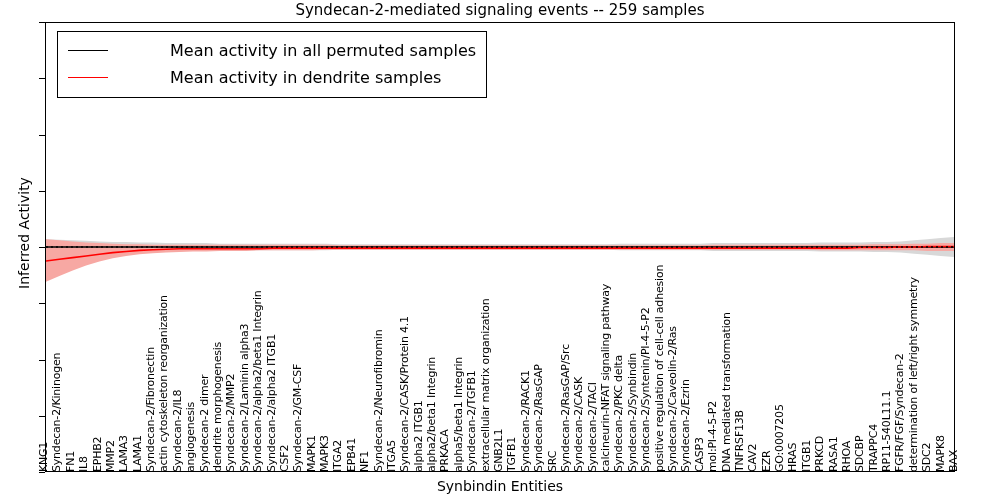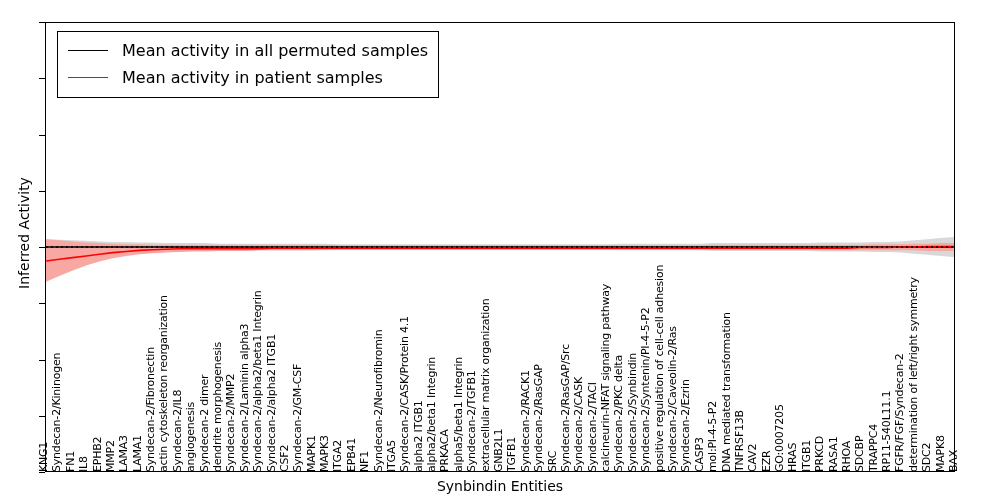--- a/index.html
+++ b/index.html
@@ -103,40 +103,42 @@
     top: 8px;
     border: 1.2px solid #000;
     background: #fff;
     padding: 5px 10px 6px 6px;
     box-sizing: border-box;
   }
   .legend-row {
     display: flex;
     align-items: center;
     height: 27px;
+    gap: 48px;
   }
   .legend-swatch {
     width: 40px;
     height: 0;
     margin-right: 14px;
     margin-left: 4px;
   }
   .legend-swatch.black { border-top: 1.6px solid #000000; }
   .legend-swatch.red   { border-top: 1.6px solid #ff0000; }
   .legend-text {
     font-size: 16px;
     color: #000;
     white-space: nowrap;
   }
 </style>
 </head>
 <body>
 
 <div id="figure">
 
+  <div id="chart-title">Syndecan-2-mediated signaling events -- 259 samples</div>
 
   <div id="y-axis-label">Inferred Activity</div>
   <div id="y-ticks">
       <div class="ytick-mark" style="top: 22px;"></div>
       <div class="ytick-mark" style="top: 78.25px;"></div>
       <div class="ytick-mark" style="top: 134.5px;"></div>
       <div class="ytick-mark" style="top: 190.75px;"></div>
       <div class="ytick-mark" style="top: 247px;"></div>
       <div class="ytick-mark" style="top: 303.25px;"></div>
       <div class="ytick-mark" style="top: 359.5px;"></div>
@@ -163,21 +165,21 @@
         </g>
     </svg>
 
     <div id="legend">
       <div class="legend-row">
         <span class="legend-swatch black"></span>
         <span class="legend-text">Mean activity in all permuted samples</span>
       </div>
       <div class="legend-row">
         <span class="legend-swatch red"></span>
-        <span class="legend-text">Mean activity in patient samples</span>
+        <span class="legend-text">Mean activity in dendrite samples</span>
       </div>
     </div>
   </div>
 
   <div id="xtick-labels">
       <div class="xtick-label" style="left: 4px;">KNG1</div>
       <div class="xtick-label" style="left: 17.3824px;">Syndecan-2/Kininogen</div>
       <div class="xtick-label" style="left: 30.7647px;">FN1</div>
       <div class="xtick-label" style="left: 44.1471px;">IL8</div>
       <div class="xtick-label" style="left: 57.5294px;">EPHB2</div>

